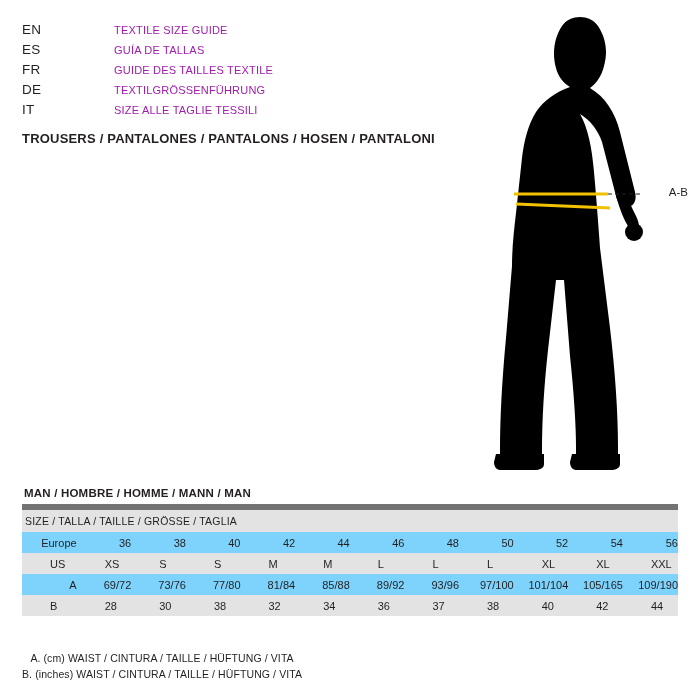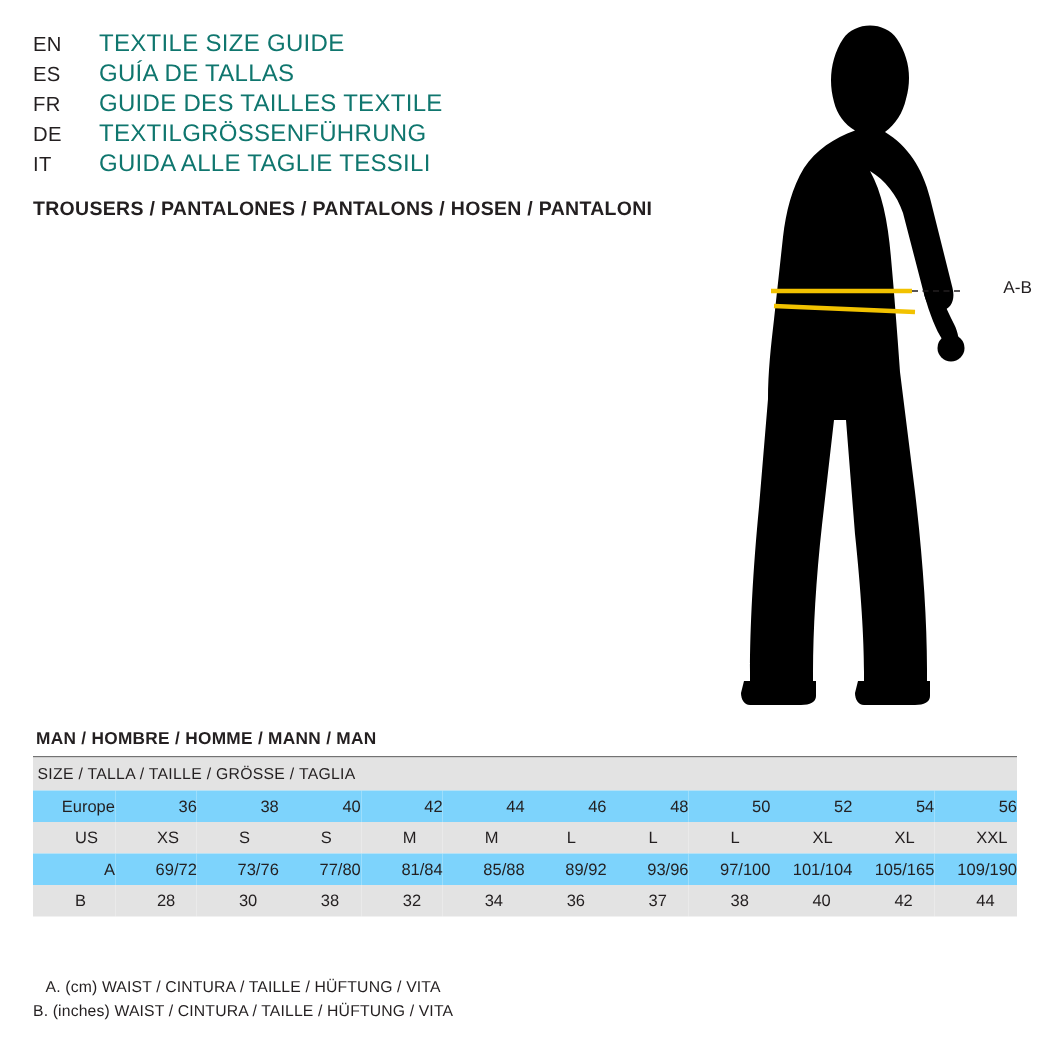--- a/index.html
+++ b/index.html
@@ -26,31 +26,32 @@
     position: absolute;
     left: 22px;
     top: 20px;
     width: 420px;
   }
   .lang-row {
     display: flex;
     align-items: flex-start;
     height: 20px;
     line-height: 20px;
+    gap: 48px;
   }
   .lang-code {
     width: 44px;
     font-size: 13.5px;
     letter-spacing: 0.2px;
     color: #231f20;
   }
   .lang-title {
-    font-size: 16px;
-    letter-spacing: 0.2px;
-    color: #0f766e;
+    font-size: 11px;
+    letter-spacing: 0.2px;
+    color: #a21caf;
   }
   .garment-line {
     position: absolute;
     left: 22px;
     top: 131px;
     font-size: 13px;
     font-weight: bold;
     letter-spacing: 0.2px;
     color: #231f20;
   }
@@ -76,21 +77,21 @@
     position: absolute;
     left: 22px;
     top: 487px;
     width: 656px;
   }
   .man-title {
     font-size: 11.5px;
     font-weight: bold;
     letter-spacing: 0.2px;
     padding: 0 0 5px 2px;
-    border-bottom: 1px solid #737373;
+    border-bottom: 6px solid #737373;
   }
   table.sizes {
     border-collapse: collapse;
     width: 100%;
     table-layout: fixed;
     font-size: 11px;
   }
   table.sizes td {
     padding: 2px 0 2px 3px;
     height: 17px;
@@ -136,21 +137,21 @@
     <div class="lang-row">
       <span class="lang-code">FR</span>
       <span class="lang-title">GUIDE DES TAILLES TEXTILE</span>
     </div>
     <div class="lang-row">
       <span class="lang-code">DE</span>
       <span class="lang-title">TEXTILGRÖSSENFÜHRUNG</span>
     </div>
     <div class="lang-row">
       <span class="lang-code">IT</span>
-      <span class="lang-title">GUIDA ALLE TAGLIE TESSILI</span>
+      <span class="lang-title">SIZE ALLE TAGLIE TESSILI</span>
     </div>
   </div>
 
   <div class="garment-line">TROUSERS / PANTALONES / PANTALONS / HOSEN / PANTALONI</div>
 
   <div class="figure-wrap">
     <svg width="260" height="470" viewBox="0 0 260 470">
       <path fill="#000000" d="
         M132,18
         C124,30 122,46 126,60

